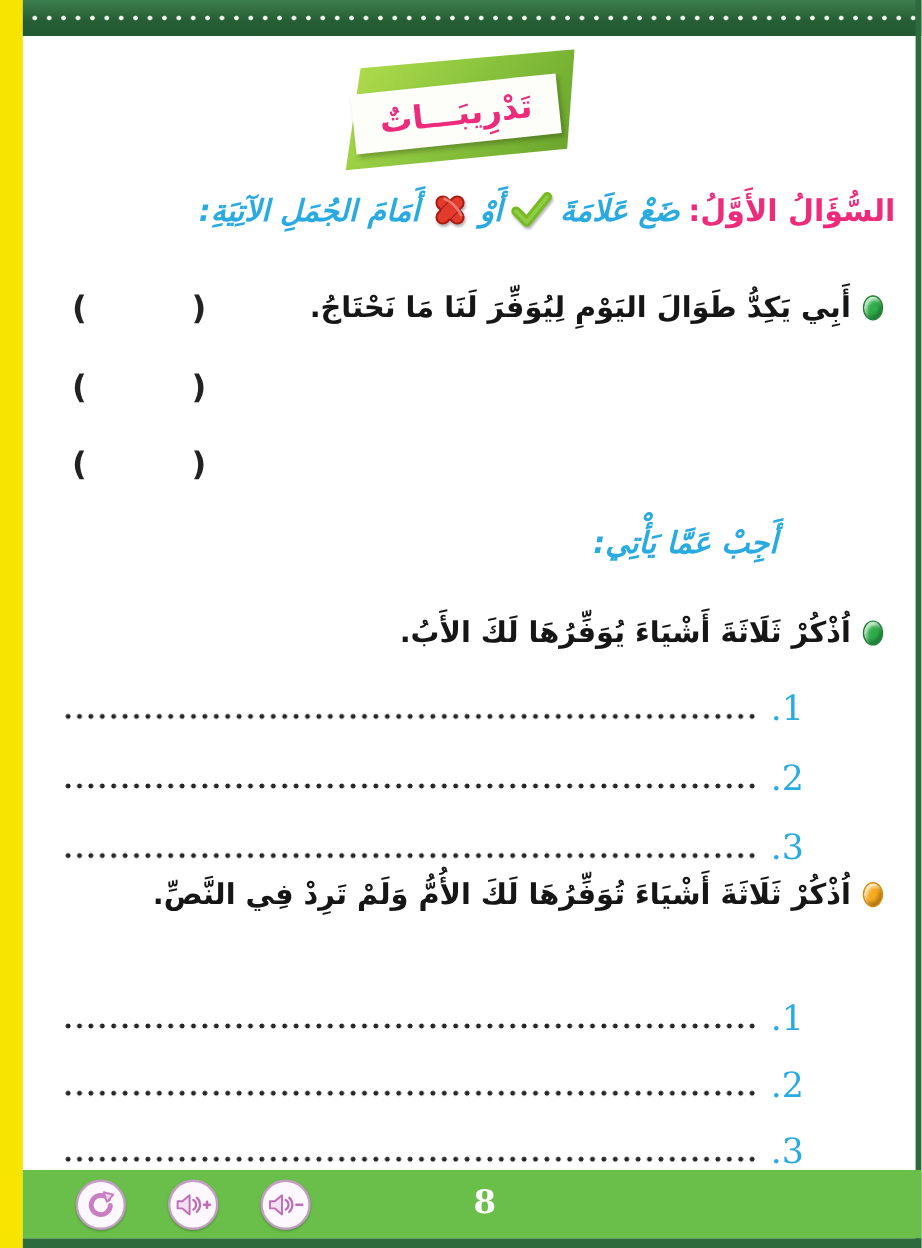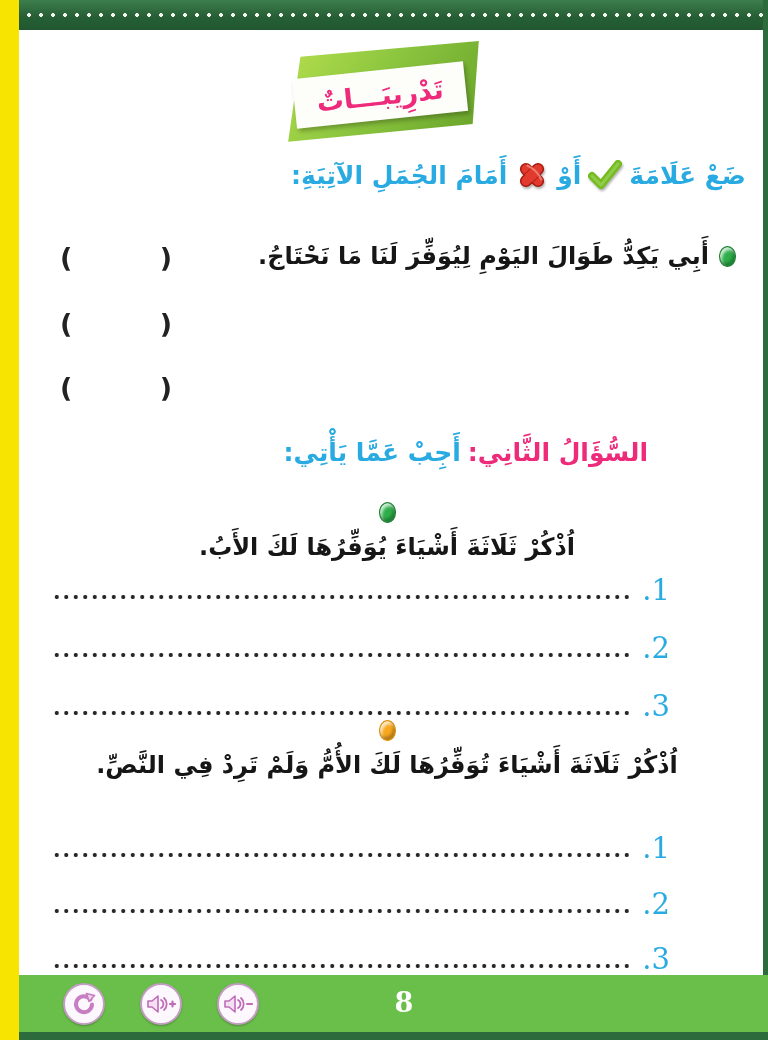--- a/index.html
+++ b/index.html
@@ -30,40 +30,40 @@
     box-shadow:2px 3px 4px rgba(0,0,0,0.25);
     display:flex;align-items:center;justify-content:center;}
   .banner-label span{color:#ee2a7b;font-weight:bold;font-size:27px;}
 
   
   .qheading{direction:rtl;display:flex;align-items:center;gap:7px;
     font-weight:bold;white-space:nowrap;}
   .q1-heading{top:158px;right:22px;}
   .q2-heading{top:438px;right:120px;}
   .q-title{color:#ee2a7b;font-size:25px;}
-  .q-blue{color:#29abe2;font-size:25px;}
+  .q-blue{color:#29abe2;font-size:25px;font-style:italic;}
   .mark-icon{display:inline-block;vertical-align:middle;
     filter:drop-shadow(1px 2px 1px rgba(0,0,0,0.3));}
 
   
   .statement{left:38px;right:32px;height:46px;direction:rtl;}
   .st-right{position:absolute;right:0;top:0;display:flex;align-items:center;gap:10px;direction:rtl;}
   .st-text{color:#161616;font-weight:bold;font-size:24px;white-space:nowrap;}
   .bullet{width:15px;height:19px;border-radius:50%;display:inline-block;flex:0 0 auto;
     box-shadow:inset -2px -3px 3px rgba(0,0,0,0.28),inset 2px 3px 3px rgba(255,255,255,0.75);}
   .bullet-green{background:#2eae4a;border:1px solid #1d7d33;}
   .bullet-orange{background:#f7a81d;border:1px solid #d98a00;}
   .bullet-blue{background:#45aee8;border:1px solid #1c85c5;}
   .parens{position:absolute;left:22px;top:0;width:112px;display:flex;
     justify-content:space-between;direction:ltr;
     color:#222;font-size:27px;font-weight:bold;}
 
   
   .q2item{left:38px;right:32px;height:50px;direction:rtl;display:flex;
-    align-items:center;gap:10px;justify-content:flex-start;flex-direction:column;}
+    align-items:center;gap:10px;justify-content:flex-start;}
 
   
   .dotline{left:52px;right:98px;height:36px;direction:rtl;display:flex;
     align-items:center;gap:12px;}
   .linenum{direction:ltr;unicode-bidi:isolate;color:#29abe2;
     font-family:"DejaVu Serif",serif;font-size:29px;line-height:1;}
   .dots{flex:1;height:10px;align-self:flex-end;margin-bottom:6px;
     background-image:radial-gradient(circle,#272727 1.8px,rgba(0,0,0,0) 2.3px);
     background-size:9.5px 10px;background-repeat:repeat-x;background-position:left center;}
 
@@ -86,20 +86,21 @@
 <div class="abs right-strip"></div>
 
 <div class="abs banner">
   <div class="banner-green"></div>
   <div class="banner-label">
     <span>تَدْرِيبَـــاتٌ</span>
   </div>
 </div>
 
 <div class="abs qheading q1-heading">
+  <span class="q-title">السُّؤَالُ الأَوَّلُ:</span>
   <span class="q-blue">ضَعْ عَلَامَةَ</span>
   <svg class="mark-icon" width="34" height="30" viewBox="0 0 34 30">
     <path d="M4 16 L13 25 L30 4" fill="none" stroke="#76bc21" stroke-width="8" stroke-linecap="round" stroke-linejoin="round"></path>
     <path d="M4 16 L13 25 L30 4" fill="none" stroke="#a6d869" stroke-width="3" stroke-linecap="round" stroke-linejoin="round" opacity="0.55"></path>
   </svg>
   <span class="q-blue">أَوْ</span>
   <svg class="mark-icon" width="36" height="34" viewBox="0 0 32 32">
     <g transform="rotate(45 16 16)">
       <rect x="3" y="11" width="26" height="10" rx="5" fill="#e23b2e" stroke="#a81a10" stroke-width="1.5"></rect>
       <rect x="11" y="3" width="10" height="26" rx="5" fill="#e23b2e" stroke="#a81a10" stroke-width="1.5"></rect>
@@ -129,21 +130,20 @@
 </div>
 
 <div class="abs statement" style="top:372px">
   <div class="parens">
     <span>(</span>
     <span>)</span>
   </div>
 </div>
 
 <div class="abs qheading q2-heading">
-  <span class="q-title">السُّؤَالُ الثَّانِي:</span>
   <span class="q-blue">أَجِبْ عَمَّا يَأْتِي:</span>
 </div>
 
 <div class="abs q2item" style="top:502px">
   <span class="bullet bullet-green"></span>
   <span class="st-text">اُذْكُرْ ثَلَاثَةَ أَشْيَاءَ يُوَفِّرُهَا لَكَ الأَبُ.</span>
 </div>
 
 <div class="abs dotline" style="top:572px">
   <span class="linenum">.1</span>

